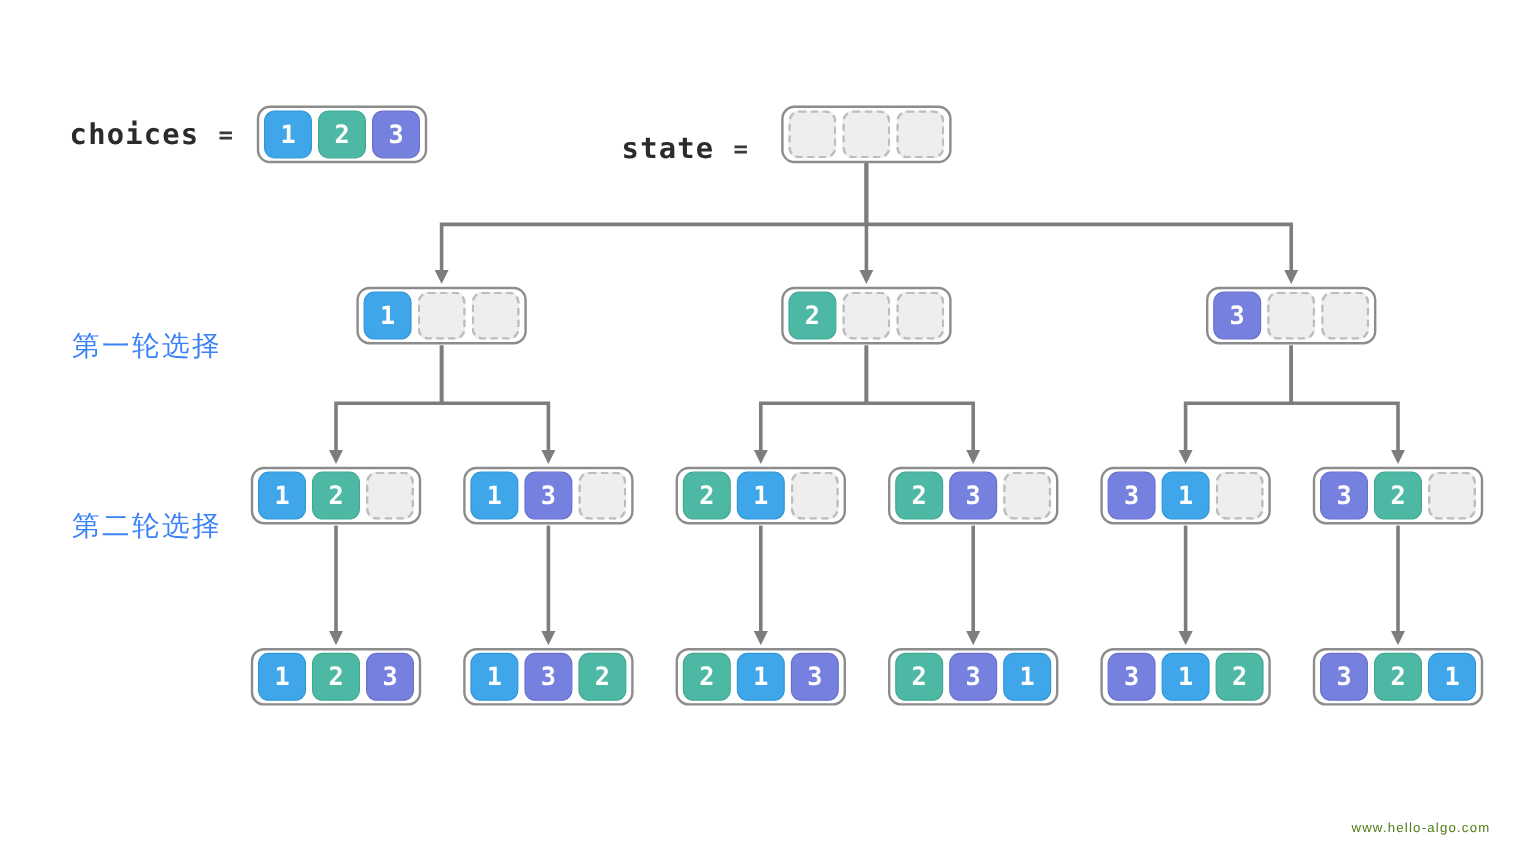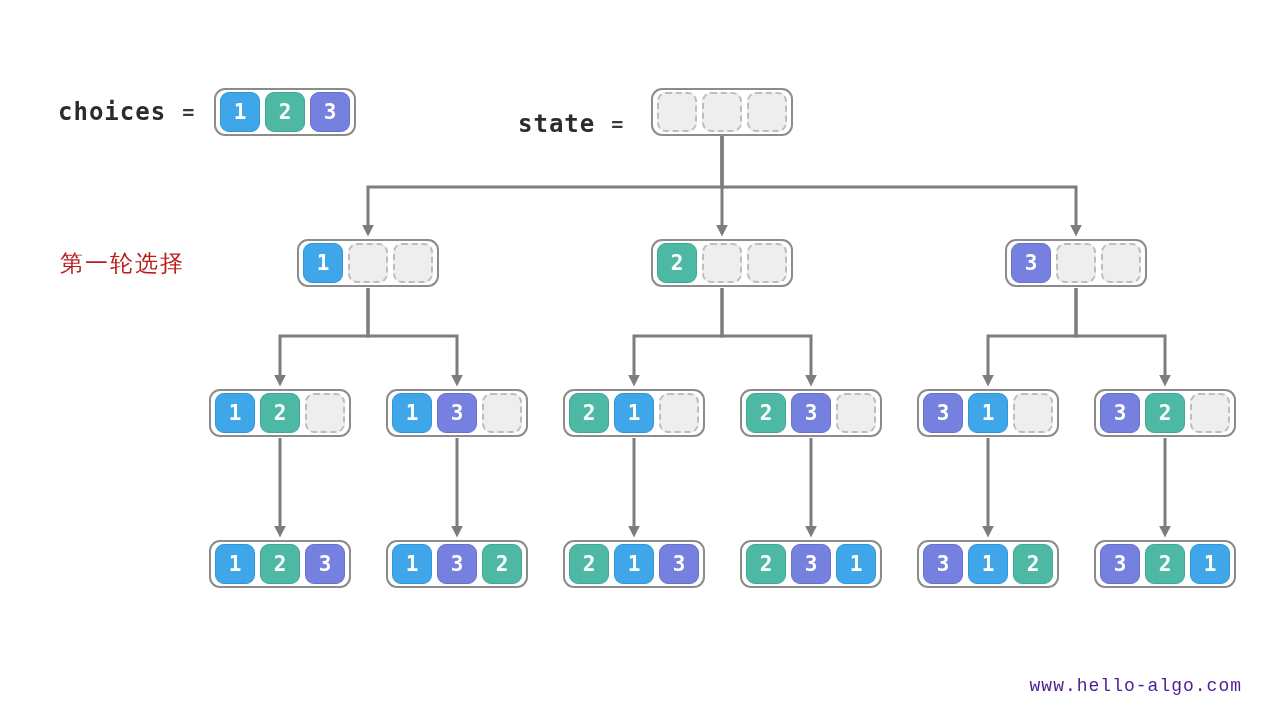--- a/index.html
+++ b/index.html
@@ -31,22 +31,23 @@
     white-space: nowrap;
   }
   .hdr-label .eq { font-size: 20px; font-weight: bold; color: #3a3a3a; }
   .row-label {
     position: absolute;
     left: 60px;
     transform: translateY(-50%);
     font-family: "Liberation Sans", sans-serif;
     font-size: 23px;
     letter-spacing: 2px;
-    color: #b91c1c;
+    color: #3b82f6;
     white-space: nowrap;
+    margin-top: 25px;
   }
   .vbox {
     position: absolute;
     box-sizing: border-box;
     display: flex;
     align-items: center;
     gap: 5px;
     padding: 2px 4px;
     background: #ffffff;
     border: 2px solid var(--box-border, #8c8c8c);
@@ -70,24 +71,24 @@
   .cell.v2 { background: var(--c2, #4db9a5); border: 1px solid var(--c2b, #41a993); }
   .cell.v3 { background: var(--c3, #7680df); border: 1px solid var(--c3b, #6871cd); }
   .cell.empty {
     background: var(--cEmpty, #eeeeee);
     border: 2px dashed var(--cEmptyB, #bdbdbd);
   }
   .watermark {
     position: absolute;
     right: 38px;
     bottom: 24px;
-    font-family: Liberation Mono, monospace;
-    font-size: 18px;
+    font-family: Liberation Sans, sans-serif;
+    font-size: 11px;
     letter-spacing: 1px;
-    color: #4c1d95;
+    color: #4d7c0f;
     white-space: nowrap;
   }
 </style>
 </head>
 <body>
 
 <div class="canvas">
 
   <svg id="connectors" viewBox="0 0 1280 720" xmlns="http://www.w3.org/2000/svg">
     <defs>
@@ -118,20 +119,21 @@
     <span>choices</span>
     <span class="eq">=</span>
   </div>
 
   <div class="hdr-label" style="left:518px; top:124px">
     <span>state</span>
     <span class="eq">=</span>
   </div>
 
   <div class="row-label" style="top:263px">第一轮选择</div>
+  <div class="row-label" style="top:413px">第二轮选择</div>
 
   <div id="box-layer">
       <div class="vbox" style="left: 214px; top: 88px;">
         <span class="cell v1">1</span>
         <span class="cell v2">2</span>
         <span class="cell v3">3</span>
       </div>
       <div class="vbox" style="left: 651px; top: 88px;">
         <span class="cell empty"></span>
         <span class="cell empty"></span>

